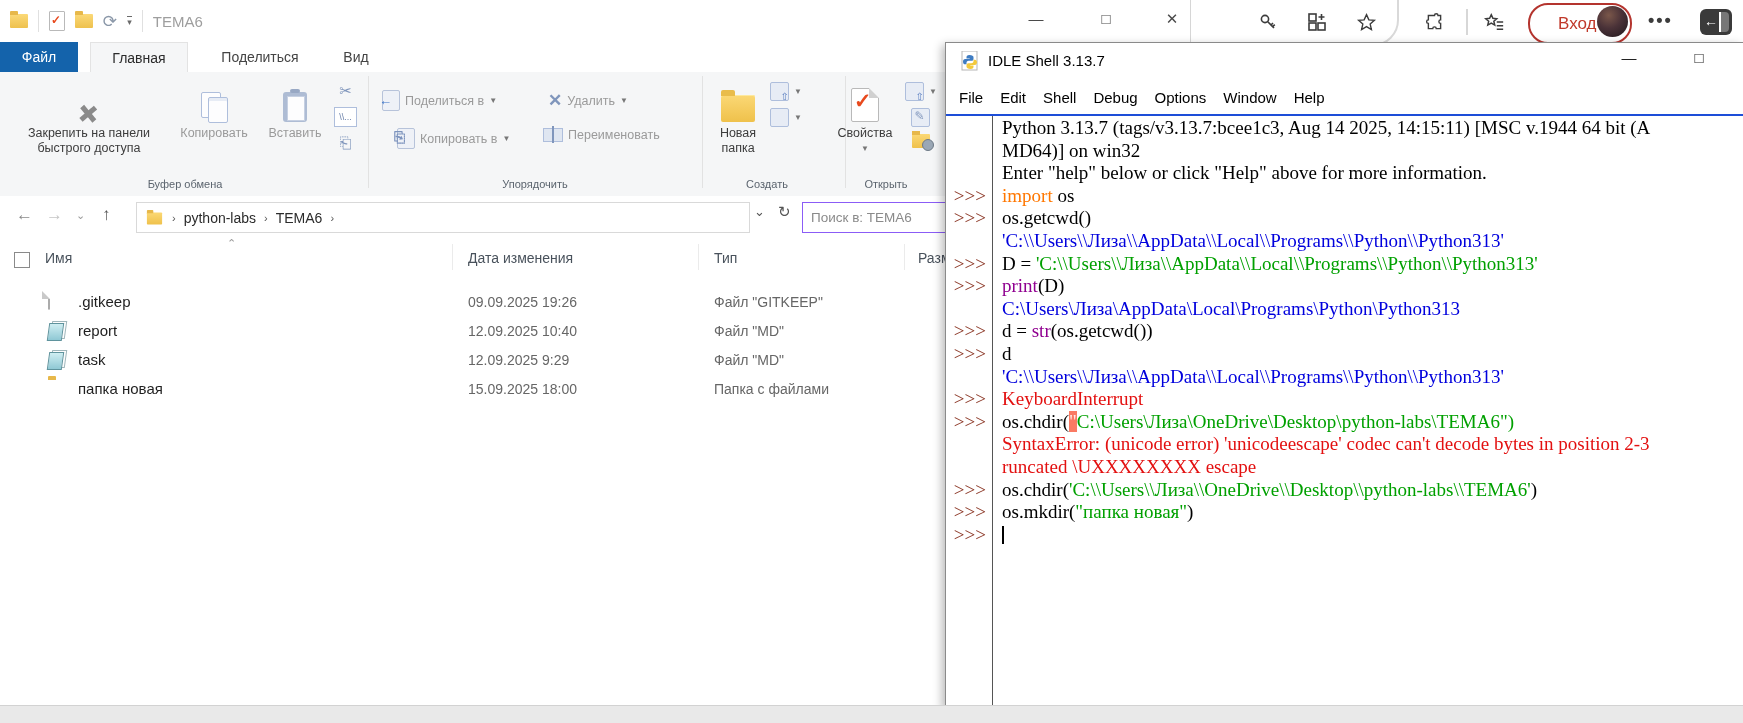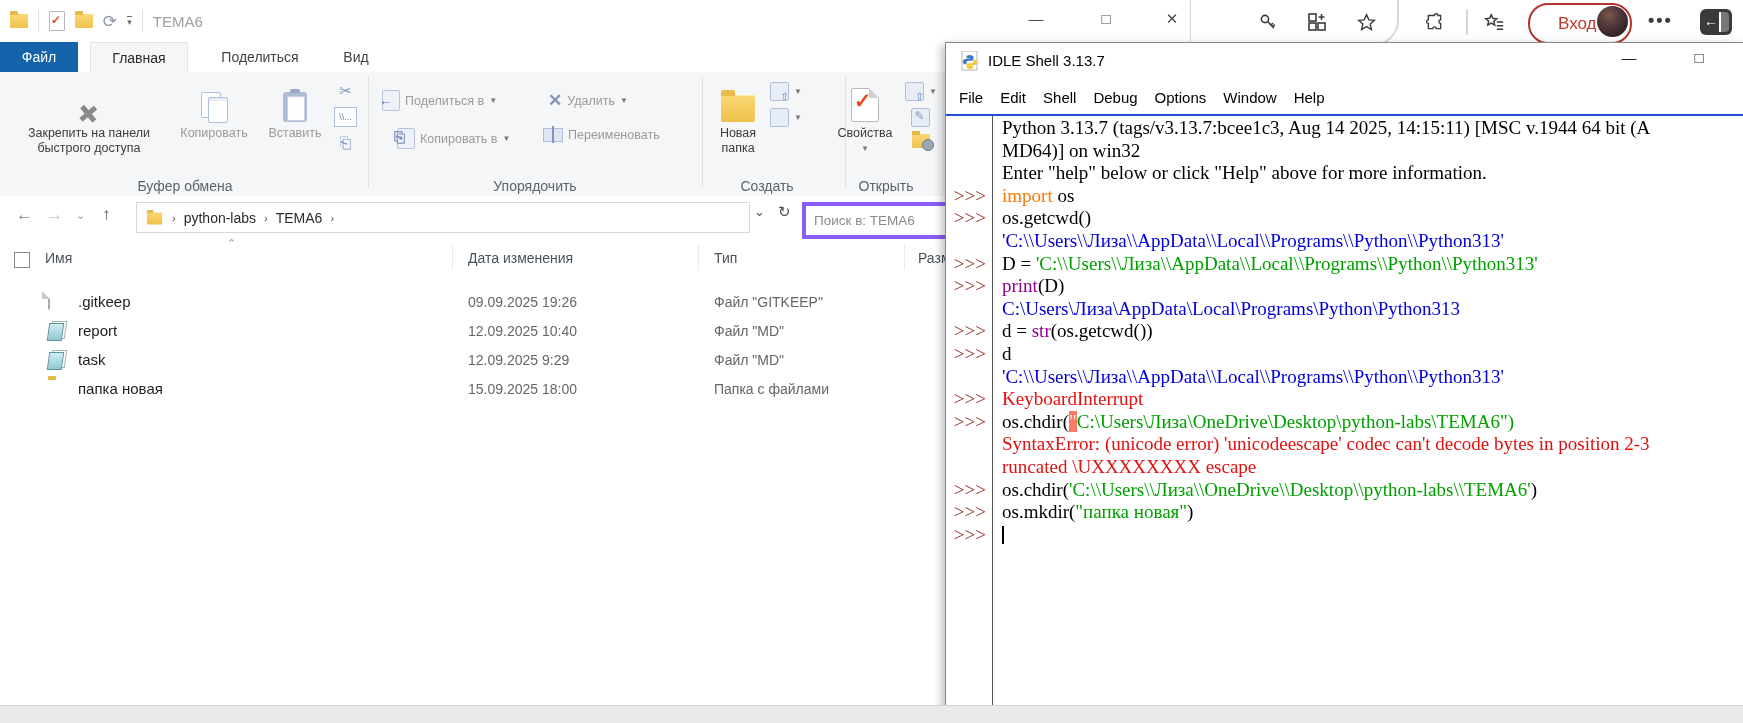--- a/index.html
+++ b/index.html
@@ -43,21 +43,21 @@
   .ex-tabs{position:absolute;left:0;top:42px;width:100%;height:30px;background:#fff;}
   .tab{position:absolute;top:0;height:30px;display:flex;align-items:center;justify-content:center;font-size:14px;color:#444;}
   .tab-file{left:0;width:78px;background:#1463ab;color:#fff;}
   .tab-home{left:90px;width:96px;background:#f5f6f7;border:1px solid #e3e3e3;border-bottom:none;color:#2b2b2b;}
   .tab-share{left:208px;width:104px;}
   .tab-view{left:330px;width:52px;}
 
   
   .ribbon{position:absolute;left:0;top:72px;width:100%;height:124px;background:#f5f6f7;border-bottom:1px solid #e4e4e4;}
   .rgroup-sep{position:absolute;top:4px;height:112px;width:0;border-left:1px solid #e2e2e2;}
-  .rlabel{position:absolute;top:106px;font-size:14px;color:#5b646e;text-align:center;}
+  .rlabel{position:absolute;top:106px;font-size:11px;color:#5b646e;text-align:center;}
   .bigbtn{position:absolute;top:6px;display:flex;flex-direction:column;align-items:center;font-size:12.5px;color:#3c3c3c;text-align:center;line-height:15px;}
   .bigbtn .ic{height:44px;display:flex;align-items:flex-end;justify-content:center;margin-bottom:4px;}
   .dim{color:#9a9a9a;}
   .rowbtn{position:absolute;display:flex;align-items:center;gap:5px;font-size:12.5px;color:#9a9a9a;}
   .caret{font-size:8px;color:#777;}
   
   .pin-icon{font-size:26px;color:#8a8a8a;transform:rotate(-40deg);}
   .copy-docs{width:26px;height:30px;position:relative;}
   .copy-docs::before,.copy-docs::after{content:"";position:absolute;width:18px;height:24px;background:#fdfdfe;border:1px solid #aebedc;border-radius:2px;}
   .copy-docs::before{left:0;top:0;}
@@ -86,21 +86,21 @@
   .hist-folder::before{content:"";position:absolute;left:0;top:-3px;width:8px;height:4px;background:#e7b84a;}
   .hist-folder::after{content:"";position:absolute;right:-4px;bottom:-3px;width:10px;height:10px;border-radius:50%;background:#9aa7b5;border:1px solid #6e7a87;}
 
   
   .navrow{position:absolute;left:0;top:196px;width:100%;height:41px;background:#fff;}
   .navarrow{position:absolute;top:9px;font-size:17px;}
   .addr-box{position:absolute;left:136px;top:6px;width:612px;height:29px;border:1px solid #d9d9d9;display:flex;align-items:center;background:#fff;}
   .crumb-sep{color:#555;font-size:11px;margin:0 8px;}
   .crumb{font-size:14px;color:#2b2b2b;}
   .nav-side-btn{position:absolute;top:8px;font-size:13px;color:#555;}
-  .search-box{position:absolute;left:802px;top:6px;width:156px;height:29px;border:4px solid #8b5cf6;background:#fff;display:flex;align-items:center;overflow:hidden;}
+  .search-box{position:absolute;left:802px;top:6px;width:156px;height:29px;border:1px solid #8b5cf6;background:#fff;display:flex;align-items:center;overflow:hidden;}
   .search-box span{font-size:13.5px;color:#8a8a8a;margin-left:8px;white-space:nowrap;}
 
   
   .listhead{position:absolute;left:0;top:237px;width:100%;height:40px;}
   .hcheck{position:absolute;left:14px;top:15px;width:14px;height:14px;border:1px solid #8a8a8a;background:#fff;}
   .hcol{position:absolute;top:13px;font-size:14px;color:#49525c;}
   .hsort{position:absolute;left:227px;top:0px;font-size:11px;color:#9a9a9a;}
   .hsep{position:absolute;top:7px;height:26px;width:0;border-left:1px solid #ebebeb;}
   .frow{position:absolute;left:0;width:100%;height:29px;}
   .fname{position:absolute;left:78px;top:5px;font-size:15px;color:#1f1f1f;}

